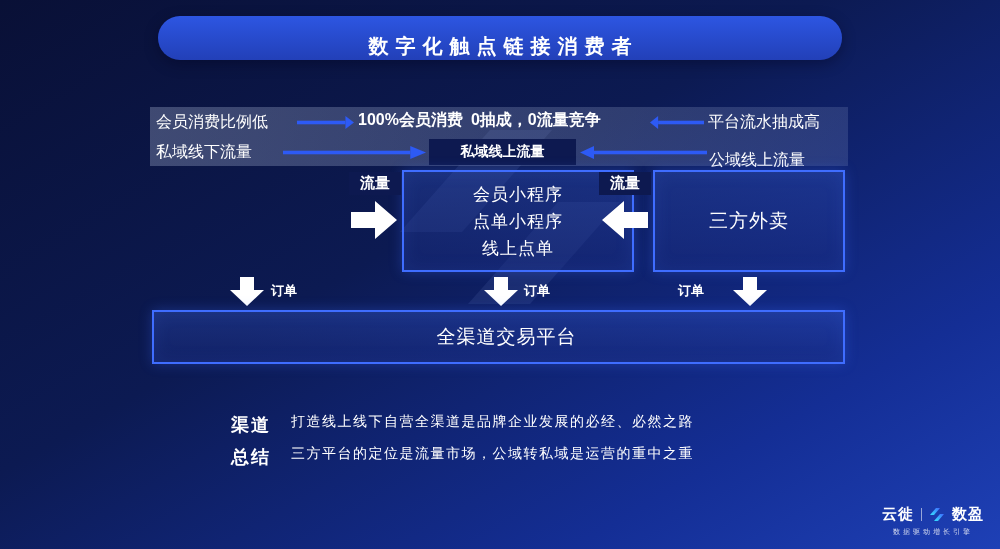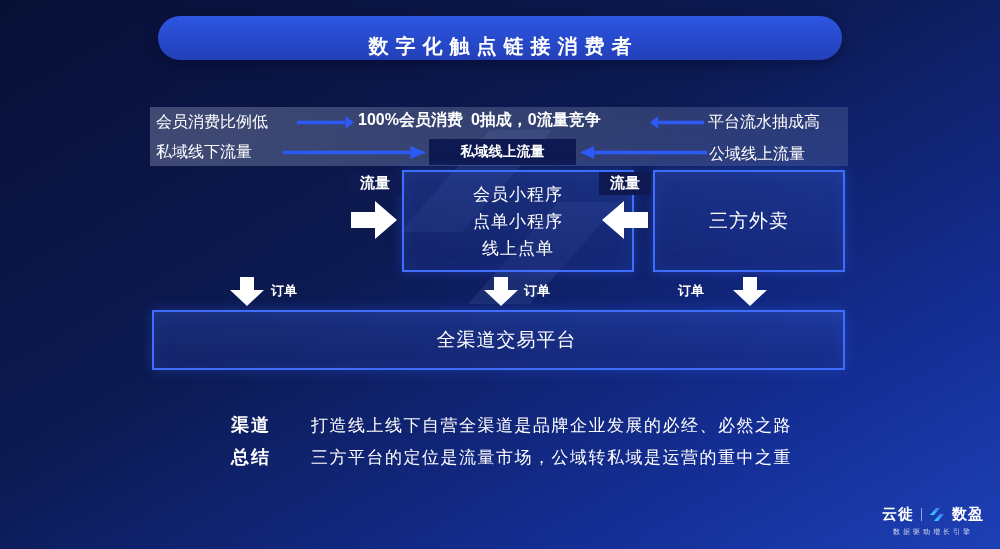--- a/index.html
+++ b/index.html
@@ -32,23 +32,23 @@
     display:flex;align-items:center;justify-content:center;text-align:center;}
   .box-label{font-size:19px;letter-spacing:1px;}
   .center-lines{font-size:17px;line-height:27px;letter-spacing:1px;}
 
   .badge{width:52px;height:23px;font-size:15px;}
 
   .white-arrow polygon{fill:#ffffff;}
 
   .order-label{font-size:13px;font-weight:bold;white-space:nowrap;}
 
-  .summary-row{display:flex;align-items:center;gap:40px;white-space:nowrap;}
+  .summary-row{display:flex;align-items:flex-start;gap:20px;white-space:nowrap;}
   .summary-label{font-size:18px;font-weight:bold;letter-spacing:2px;}
-  .summary-text{font-size:17px;letter-spacing:1.5px;}
+  .summary-text{font-size:14px;letter-spacing:1.5px;}
 
   .footer{right:16px;bottom:12px;text-align:center;}
   .footer-row{display:flex;align-items:center;gap:7px;justify-content:flex-end;margin-top:8px;}
   .brand{font-size:15px;font-weight:bold;letter-spacing:1px;}
   .divider{width:1px;height:13px;background:rgba(255,255,255,.55);}
   .tagline{margin-top:3px;font-size:7px;letter-spacing:3px;color:rgba(255,255,255,.8);white-space:nowrap;}
 
   .watermark{opacity:.09;}
 </style>
 </head>
@@ -87,21 +87,21 @@
     <rect x="0" y="5.8" width="89" height="4.4"></rect>
     <polygon points="89,0 100,8 89,16"></polygon>
   </svg>
   <div class="abs chip" style="left:429px;top:139px;width:147px;height:26px;">
     <span>私域线上流量</span>
   </div>
   <svg class="abs harrow" style="left:580px;top:146px;" width="127" height="13" viewBox="0 0 100 16" preserveAspectRatio="none">
     <rect x="11" y="5.8" width="89" height="4.4"></rect>
     <polygon points="11,0 0,8 11,16"></polygon>
   </svg>
-  <div class="abs label" style="left:709px;top:144px;text-align:right;">公域线上流量</div>
+  <div class="abs label" style="left:709px;top:150px;text-align:right;">公域线上流量</div>
 
 
   <div class="abs box" style="left:402px;top:170px;width:232px;height:102px;">
     <div class="center-lines">
       <div>会员小程序</div>
       <div>点单小程序</div>
       <div>线上点单</div>
     </div>
   </div>
 
@@ -131,21 +131,21 @@
   <svg class="abs white-arrow" style="left:484px;top:277px;" width="34" height="29" viewBox="0 0 34 29">
     <polygon points="10,0 24,0 24,13 34,13 17,29 0,13 10,13"></polygon>
   </svg>
   <div class="abs order-label" style="left:524px;top:282px;">订单</div>
 
   <div class="abs order-label" style="left:678px;top:282px;">订单</div>
   <svg class="abs white-arrow" style="left:733px;top:277px;" width="34" height="29" viewBox="0 0 34 29">
     <polygon points="10,0 24,0 24,13 34,13 17,29 0,13 10,13"></polygon>
   </svg>
 
-  <div class="abs box" style="left:152px;top:310px;width:693px;height:60px;padding-left:16px;">
+  <div class="abs box" style="left:152px;top:310px;width:693px;height:54px;padding-left:16px;">
     <span class="box-label">全渠道交易平台</span>
   </div>
 
   <div class="abs summary-row" style="left:231px;top:413px;">
     <span class="summary-label">渠道</span>
     <span class="summary-text">打造线上线下自营全渠道是品牌企业发展的必经、必然之路</span>
   </div>
   <div class="abs summary-row" style="left:231px;top:445px;">
     <span class="summary-label">总结</span>
     <span class="summary-text">三方平台的定位是流量市场，公域转私域是运营的重中之重</span>

